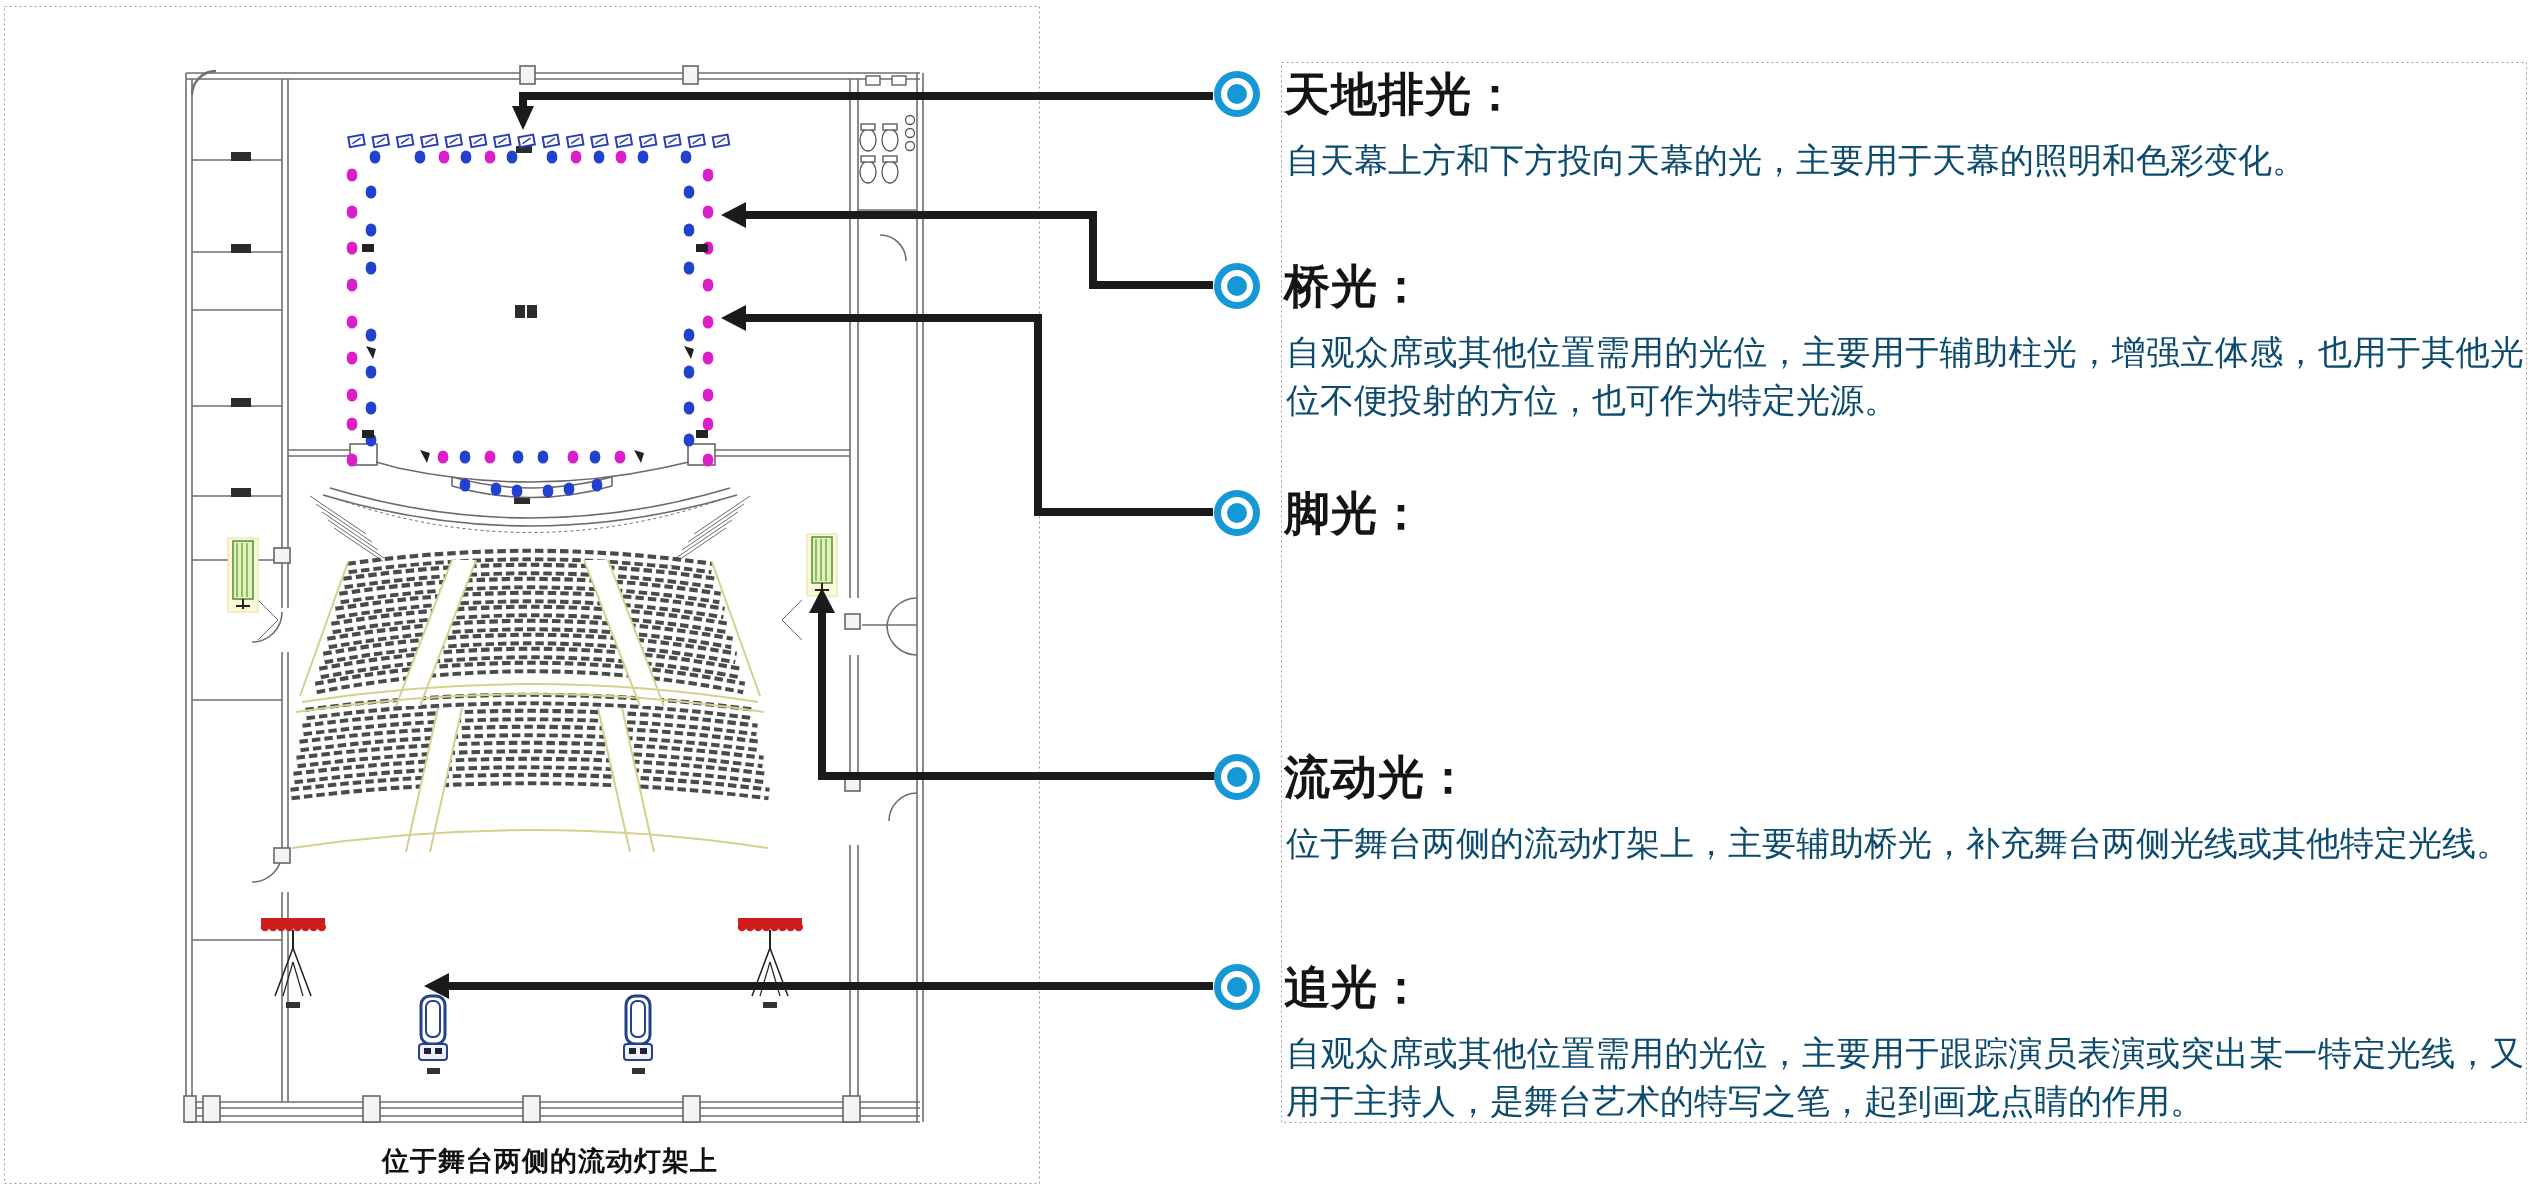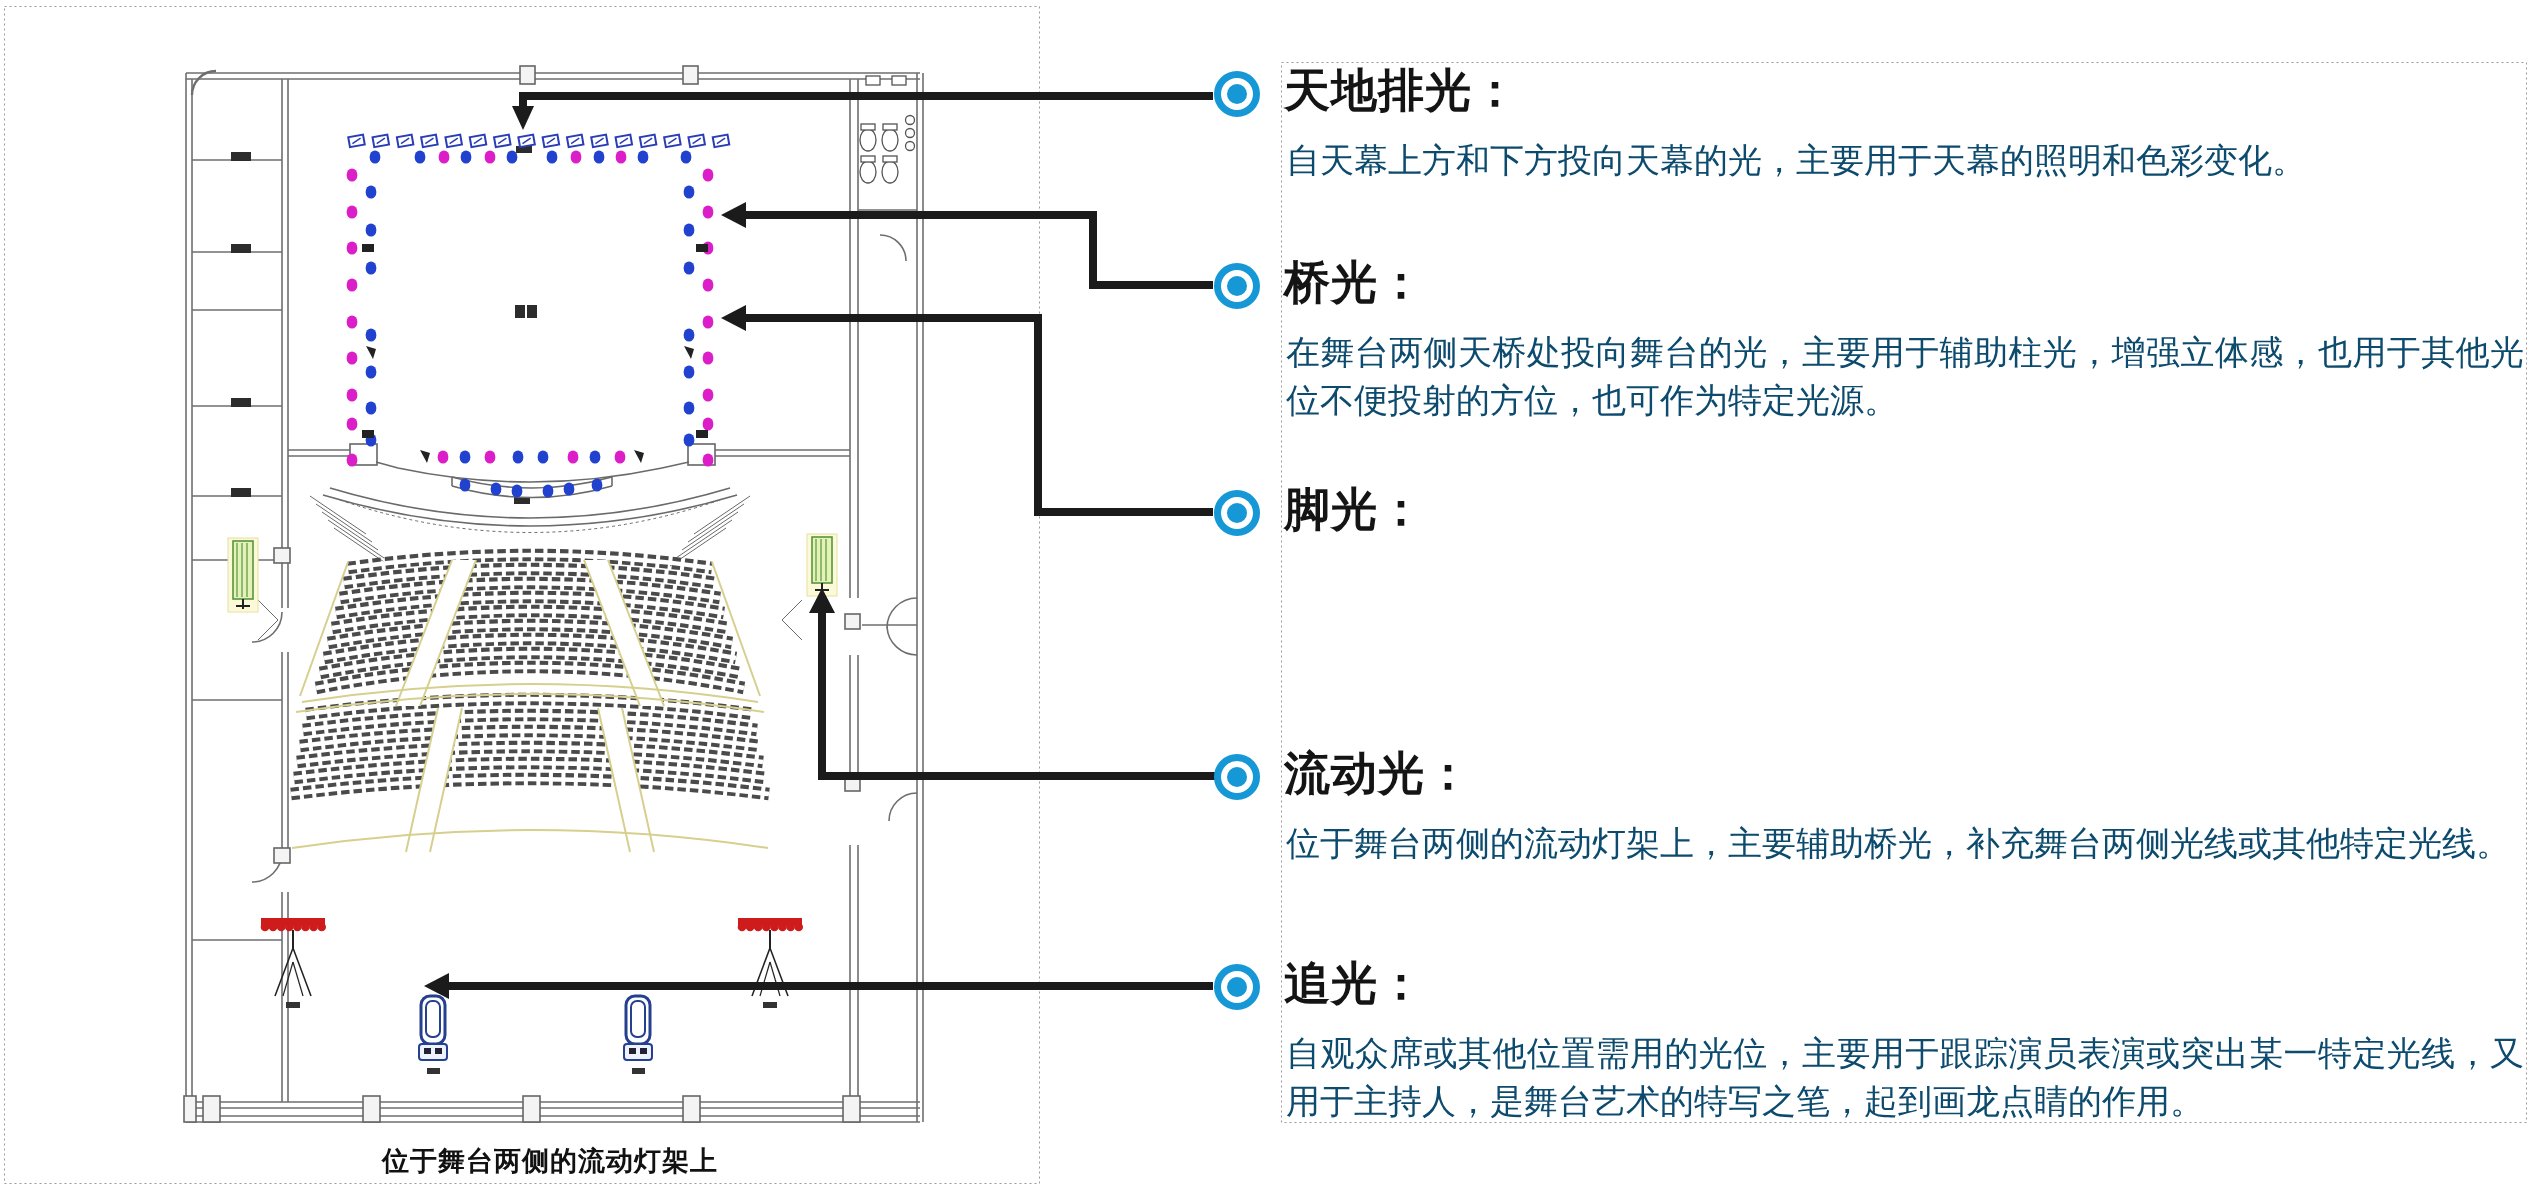--- a/index.html
+++ b/index.html
@@ -7,21 +7,21 @@
         font-family:"Liberation Sans",sans-serif;color:#1b1b1b;}
   #plan-svg{position:absolute;left:0;top:0;}
   .plan-title{position:absolute;left:382px;top:1143px;width:340px;
       font-family:"Liberation Serif",serif;font-weight:bold;font-size:27px;
       letter-spacing:1px;color:#111;white-space:nowrap;}
   .ann{position:absolute;left:1214px;width:1312px;}
   .bullet{position:absolute;left:0;top:5px;width:32px;height:32px;border-radius:50%;
       border:7px solid #1697d6;background:#fff;display:flex;align-items:center;justify-content:center;}
   .bullet-inner{width:20px;height:20px;border-radius:50%;background:#1697d6;}
   .ann-txt{margin-left:70px;width:1240px;}
-  .ann-h{margin:0;font-size:46px;line-height:56px;font-weight:bold;color:#141414;letter-spacing:1px;font-family:Liberation Mono, monospace;}
+  .ann-h{margin:0;font-size:46px;line-height:56px;font-weight:bold;color:#141414;letter-spacing:1px;}
   .ann-b{margin:14px 0 0 2px;font-size:34px;line-height:48px;color:#0c4a6e;
       text-align:justify;word-break:break-all;}
 </style>
 </head>
 <body>
 <div id="page">
 
 <svg id="plan-svg" width="2530" height="1187" viewBox="0 0 2530 1187">
 
   <rect x="4.5" y="6.5" width="1035" height="1177" fill="none" stroke="#9b9b9b" stroke-width="1" stroke-dasharray="2 3"></rect>
@@ -415,21 +415,21 @@
     <p class="ann-b">自天幕上方和下方投向天幕的光，主要用于天幕的照明和色彩变化。</p>
   </div>
 </div>
 
 <div class="ann" style="top:258px">
   <div class="bullet">
         <div class="bullet-inner"></div>
       </div>
   <div class="ann-txt">
     <h2 class="ann-h">桥光：</h2>
-    <p class="ann-b">在舞台两侧天桥处投向舞台的光，主要用于辅助柱光，增强立体感，也用于其他光位不便投射的方位，也可作为特定光源。</p>
+    <p class="ann-b">自观众席或其他位置需用的光位，主要用于辅助柱光，增强立体感，也用于其他光位不便投射的方位，也可作为特定光源。</p>
   </div>
 </div>
 
 <div class="ann" style="top:485px">
   <div class="bullet">
         <div class="bullet-inner"></div>
       </div>
   <div class="ann-txt">
     <h2 class="ann-h">脚光：</h2>
   </div>

